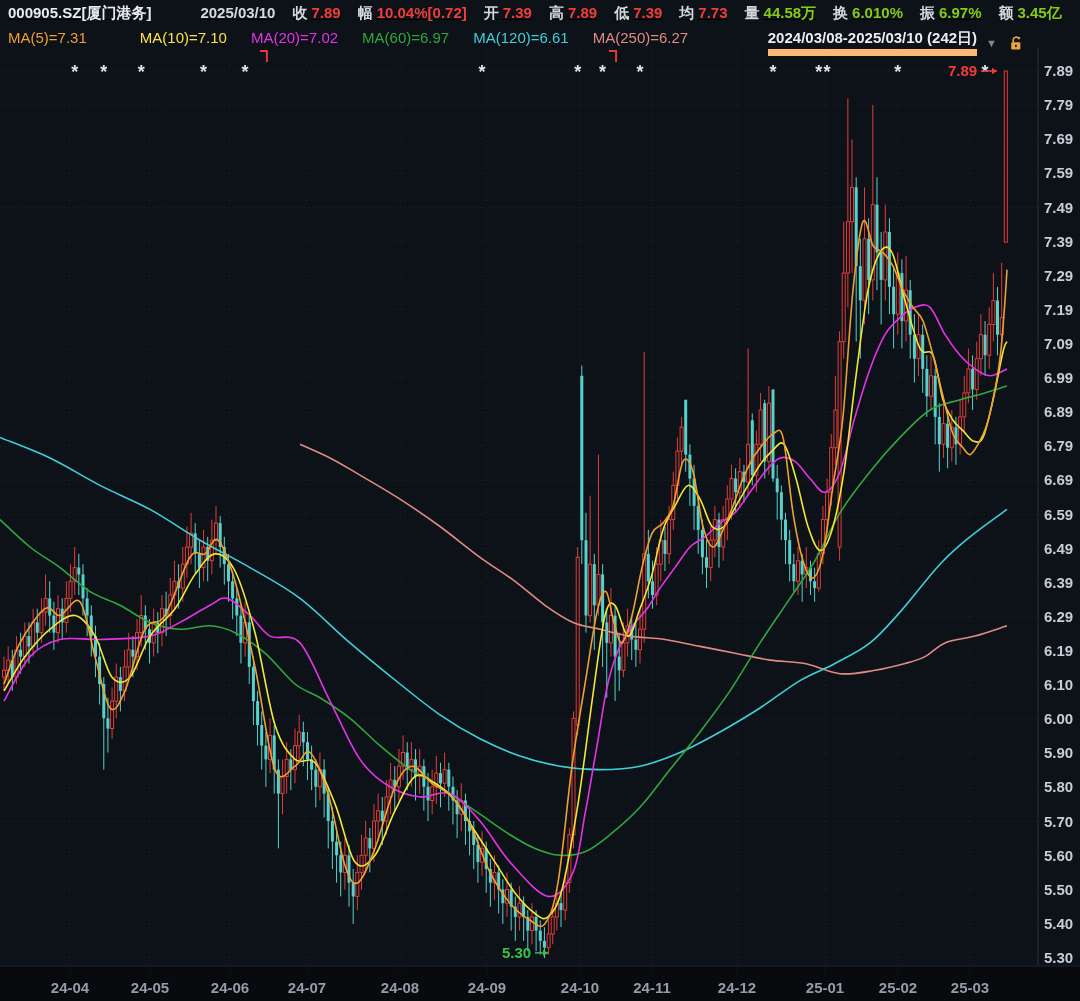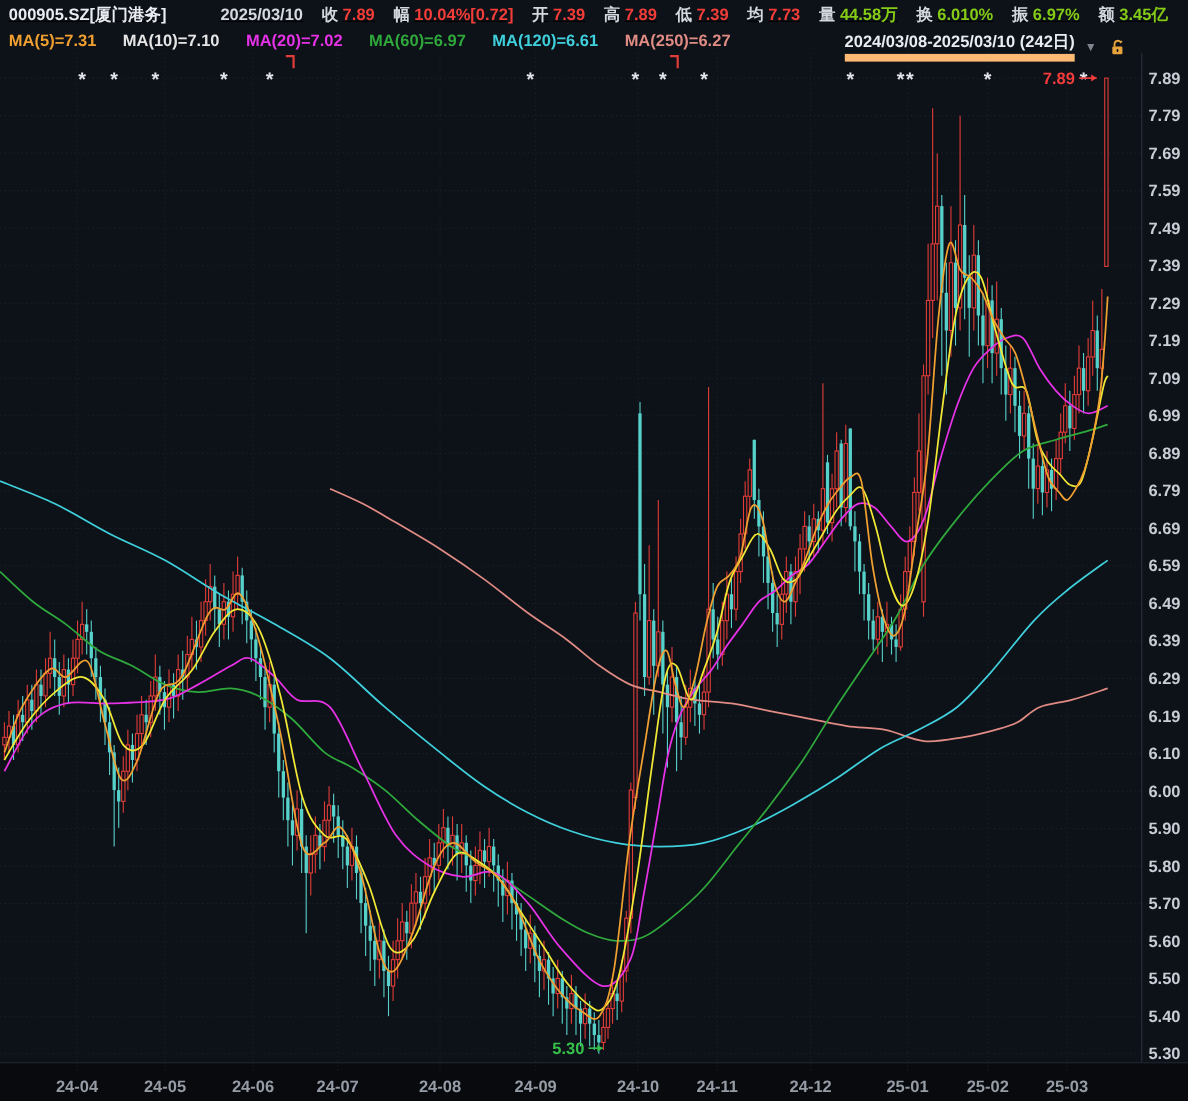--- a/index.html
+++ b/index.html
@@ -1,21 +1,21 @@
 <!DOCTYPE html>
 <html><head>
 <meta charset="utf-8">
 <style>
   html,body{margin:0;padding:0;background:#0d1118;}
   body{width:1080px;height:1001px;position:relative;overflow:hidden;
        font-family:"Liberation Sans",sans-serif;}
   #chart-svg{position:absolute;left:0;top:0;}
   .hdr{position:absolute;display:flex;align-items:baseline;white-space:nowrap;}
   #row1{top:4px;left:8px;gap:17px;font-size:15px;text-decoration:underline;}
-  #row2{top:29px;left:8px;gap:24px;font-size:15px;font-weight:700;}
+  #row2{top:29px;left:8px;gap:24px;font-size:15px;font-weight:400;}
   .sym{color:#e9ecf1;font-weight:700;}
   .dt{color:#d6dae0;font-weight:700;margin-left:32px;}
   .fld{display:flex;align-items:baseline;gap:4px;}
   .fld .lb{color:#d3d8df;font-weight:700;}
   .fld .vl{font-weight:700;color:#84cc16;}
   .fld .vl.red{color:#f23d38;}
   #range-ctl{position:absolute;top:29px;right:56px;display:flex;align-items:center;gap:9px;}
   #range-lbl{color:#e9ecf1;font-size:15px;font-weight:700;border-bottom:7px solid #fdba74;
              padding-bottom:1px;cursor:pointer;}
   #caret{color:#80868f;font-size:11px;cursor:pointer;}
@@ -677,21 +677,21 @@
       </span>
       <span class="fld">
         <span class="lb">额</span>
         <span class="vl">3.45亿</span>
       </span>
     </span>
 </div>
 
 <div class="hdr" id="row2">
     <span style="color: rgb(240, 160, 48);">MA(5)=7.31</span>
-    <span style="color: #e5e5e5;">MA(10)=7.10</span>
+    <span style="color: #fde047; margin-left: 29px;">MA(10)=7.10</span>
     <span style="color: rgb(230, 50, 230);">MA(20)=7.02</span>
     <span style="color: rgb(47, 168, 60);">MA(60)=6.97</span>
     <span style="color: rgb(63, 208, 220);">MA(120)=6.61</span>
     <span style="color: rgb(224, 139, 132);">MA(250)=6.27</span>
   </div>
 
 <div id="range-ctl">
   <span id="range-lbl">2024/03/08-2025/03/10 (242日)</span>
   <span id="caret">▼</span>
   <span id="lock-btn">

